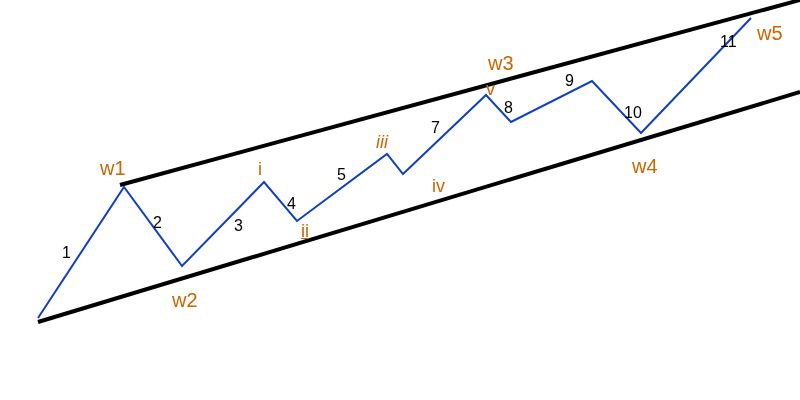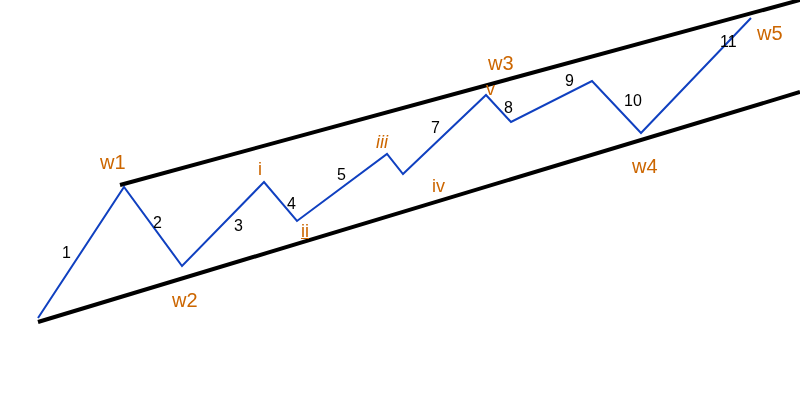--- a/index.html
+++ b/index.html
@@ -13,33 +13,33 @@
 </head>
 <body>
 
 <svg width="800" height="400">
   <line id="ch-upper" stroke="#000000" stroke-width="4" x1="120" y1="185" x2="800" y2="0"></line>
   <line id="ch-lower" stroke="#000000" stroke-width="4" x1="38" y1="322" x2="800" y2="92"></line>
   <polyline id="wave" fill="none" stroke="#1040c0" stroke-width="2" points="38,318 124,187 182,266 264,182 297,221 387,154 403,174 486,95 511,122 592,81 641,133 751,18"></polyline>
 </svg>
 
 <div id="labels">
-    <span class="lbl wave" style="left: 100px; top: 152px;">w1</span>
+    <span class="lbl wave" style="left: 100px; top: 158px;">w1</span>
     <span class="lbl wave" style="left: 172px; top: 290px; text-align: right;">w2</span>
     <span class="lbl wave" style="left: 460px; top: 53px; margin-left: 28px;">w3</span>
     <span class="lbl wave" style="left: 632px; top: 156px; text-align: center;">w4</span>
     <span class="lbl wave" style="left: 757px; top: 15px; margin-top: 8px;">w5</span>
     <span class="lbl sub" style="left: 258px; top: 160px;">i</span>
     <span class="lbl sub" style="left: 301px; top: 222px; text-decoration: underline;">ii</span>
     <span class="lbl sub" style="left: 376px; top: 133px; font-style: italic;">iii</span>
     <span class="lbl sub" style="left: 404px; top: 177px; margin-left: 28px;">iv</span>
     <span class="lbl sub" style="left: 486px; top: 80px;">v</span>
     <span class="lbl num" style="left: 62px; top: 245px;">1</span>
     <span class="lbl num" style="left: 153px; top: 215px;">2</span>
     <span class="lbl num" style="left: 234px; top: 218px;">3</span>
     <span class="lbl num" style="left: 287px; top: 196px;">4</span>
     <span class="lbl num" style="left: 337px; top: 167px;">5</span>
     <span class="lbl num" style="left: 431px; top: 120px;">7</span>
     <span class="lbl num" style="left: 504px; top: 100px;">8</span>
     <span class="lbl num" style="left: 565px; top: 73px;">9</span>
-    <span class="lbl num" style="left: 624px; top: 93px;">10</span>
+    <span class="lbl num" style="left: 624px; top: 105px;">10</span>
     <span class="lbl num" style="left: 700px; top: 34px; margin-left: 20px;">11</span>
   </div>
 
 </body></html>

